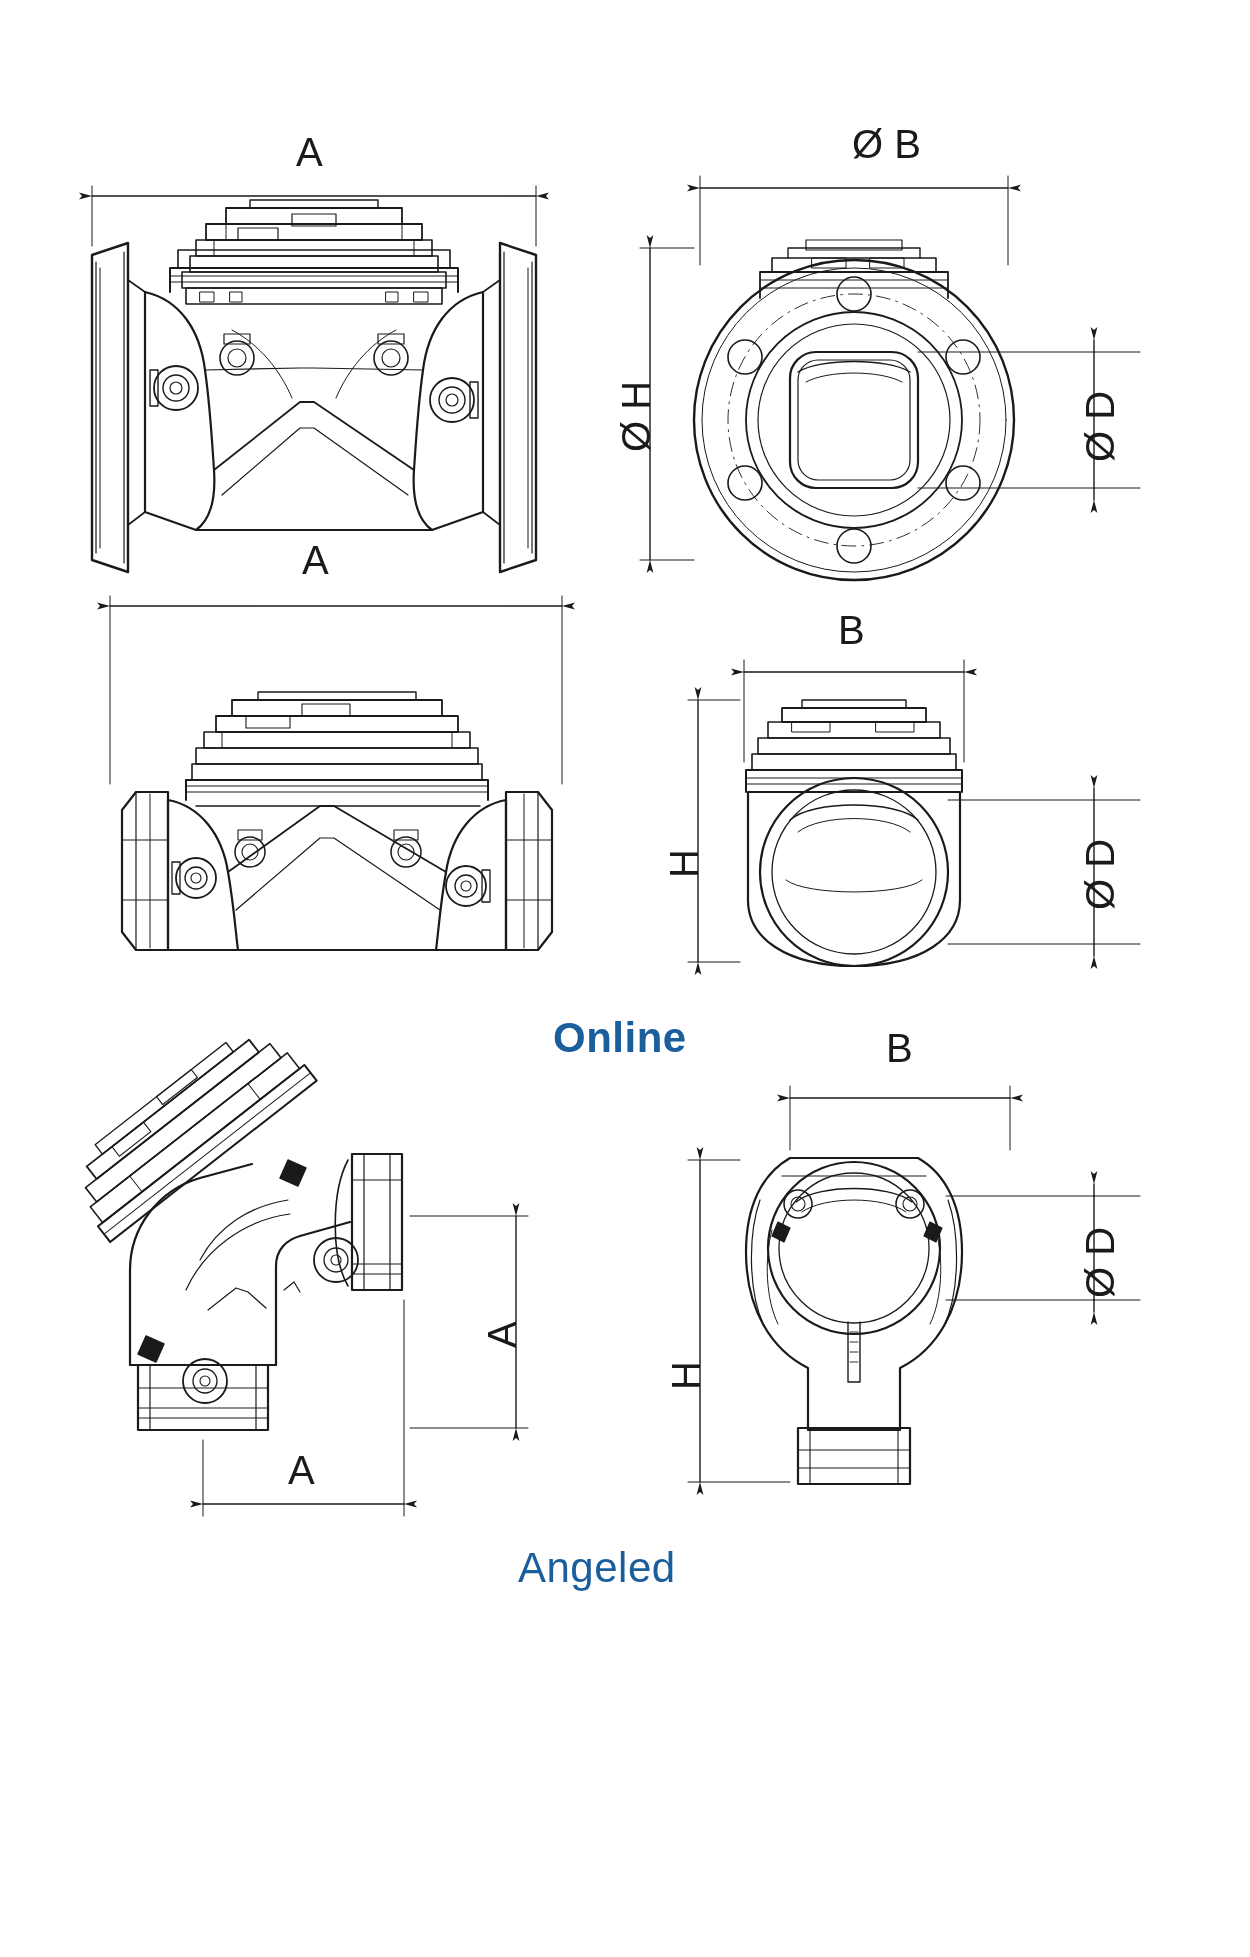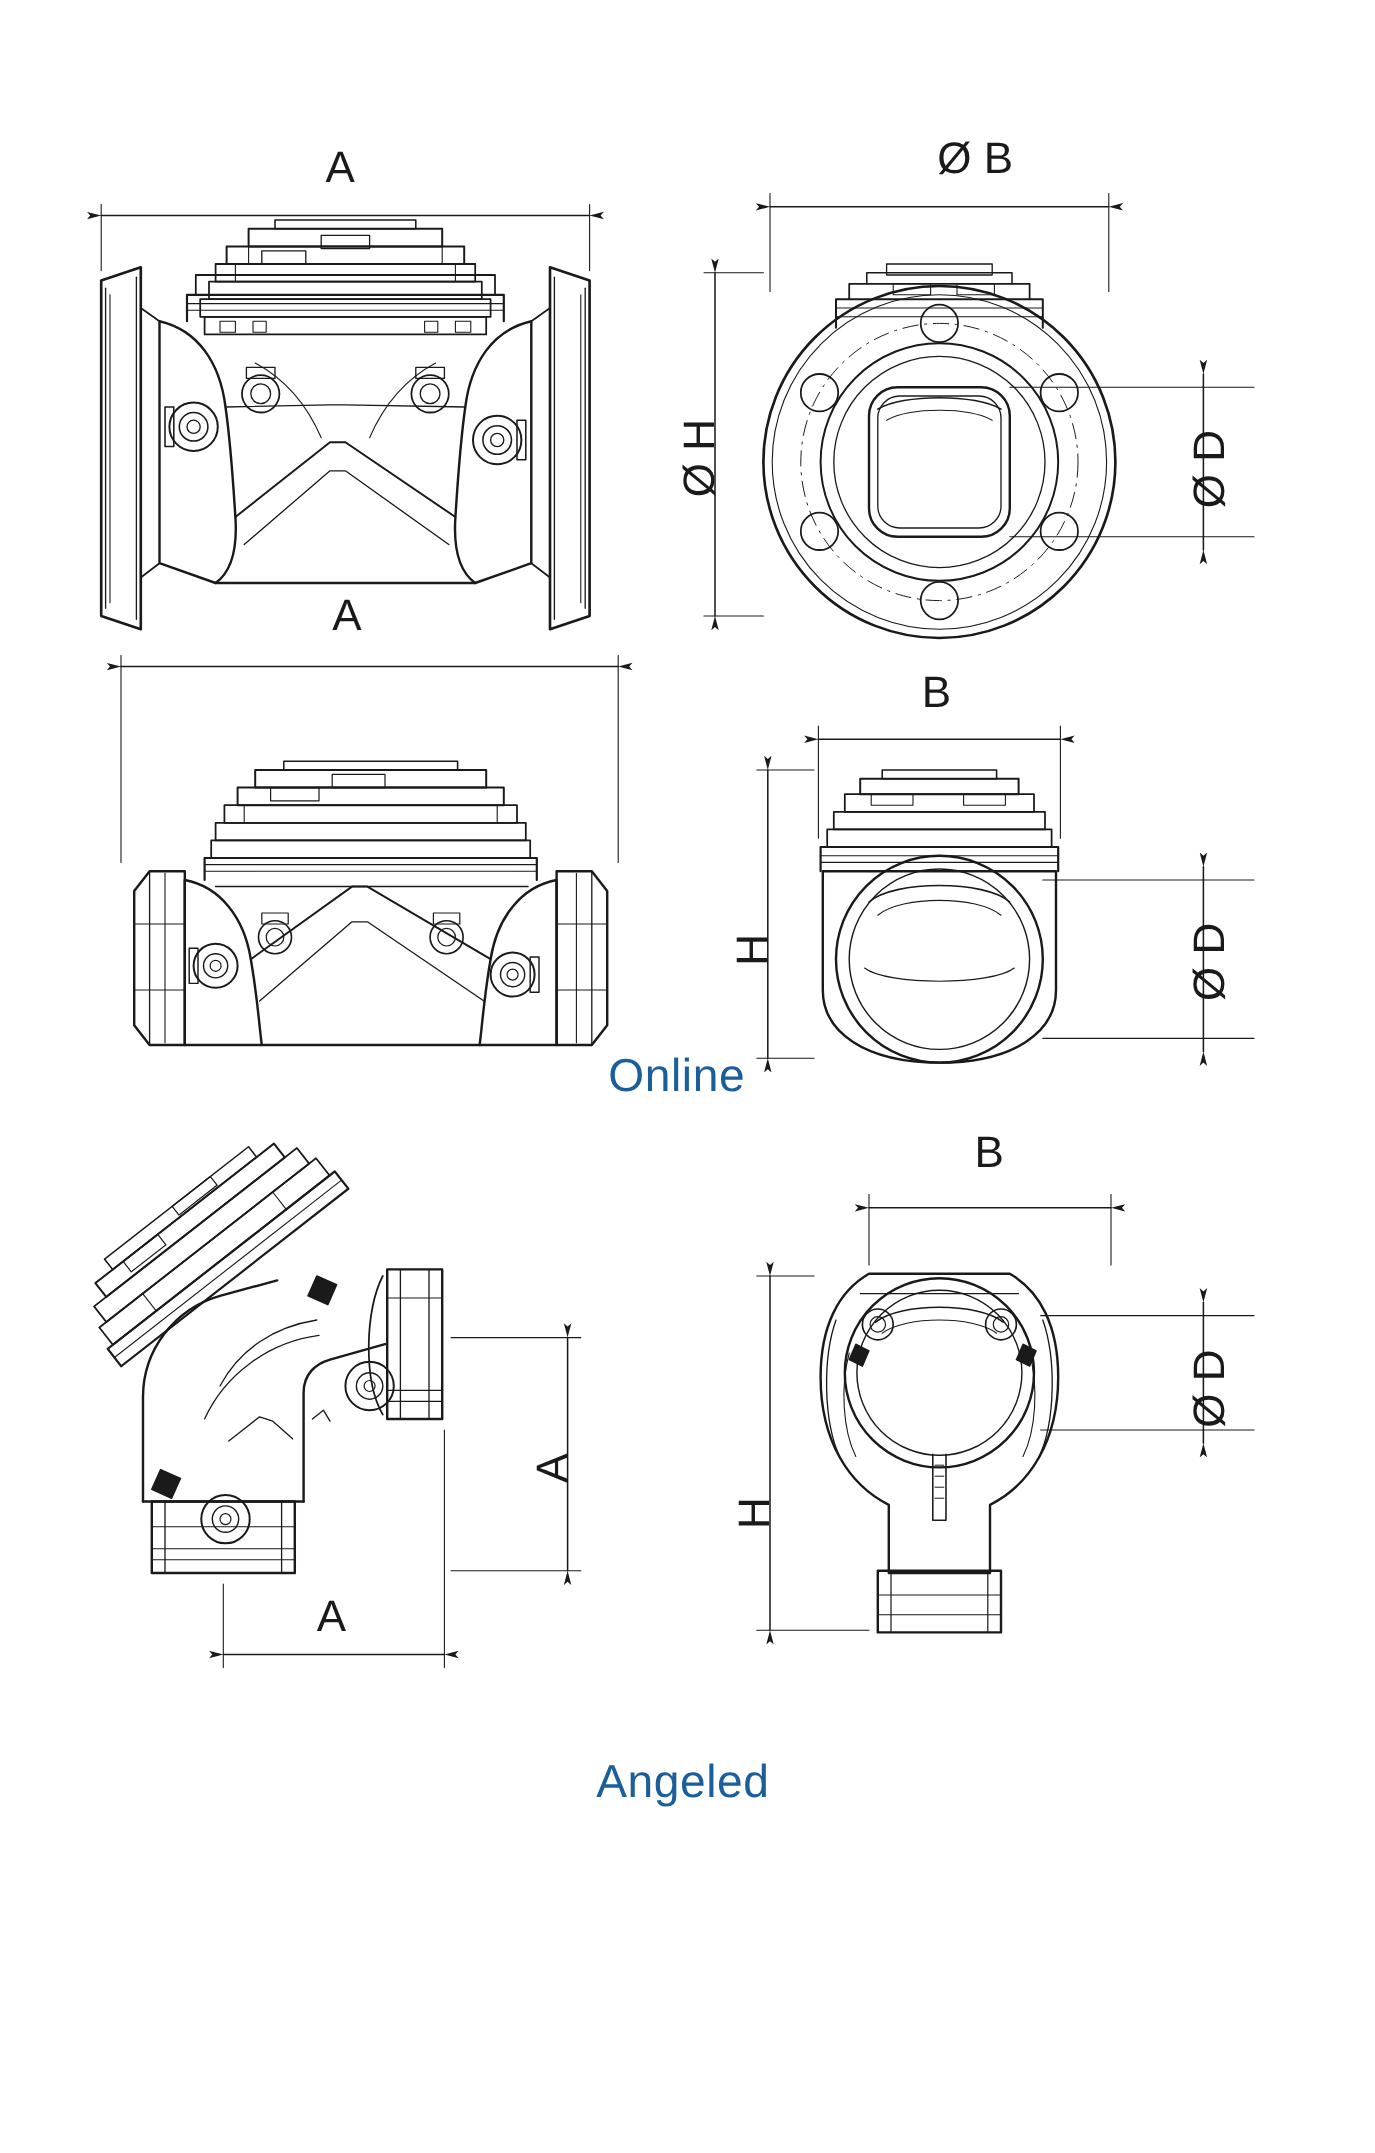--- a/index.html
+++ b/index.html
@@ -28,26 +28,26 @@
   .caption {
     position: absolute;
     color: #1b5e9c;
     font-size: 42px;
     font-weight: 400;
     letter-spacing: 0.5px;
     white-space: nowrap;
   }
   #caption-online {
     left: 553px;
-    top: 954px;
+    top: 1014px;
+    font-weight: bold;
   }
   #caption-angeled {
     left: 518px;
-    top: 1596px;
-    margin-left: 24px;
+    top: 1544px;
   }
   .dimlabel {
     position: absolute;
     color: #1a1a1a;
     font-size: 40px;
     white-space: nowrap;
   }
   .dimlabel.vertical {
     transform: rotate(-90deg);
     transform-origin: left top;

